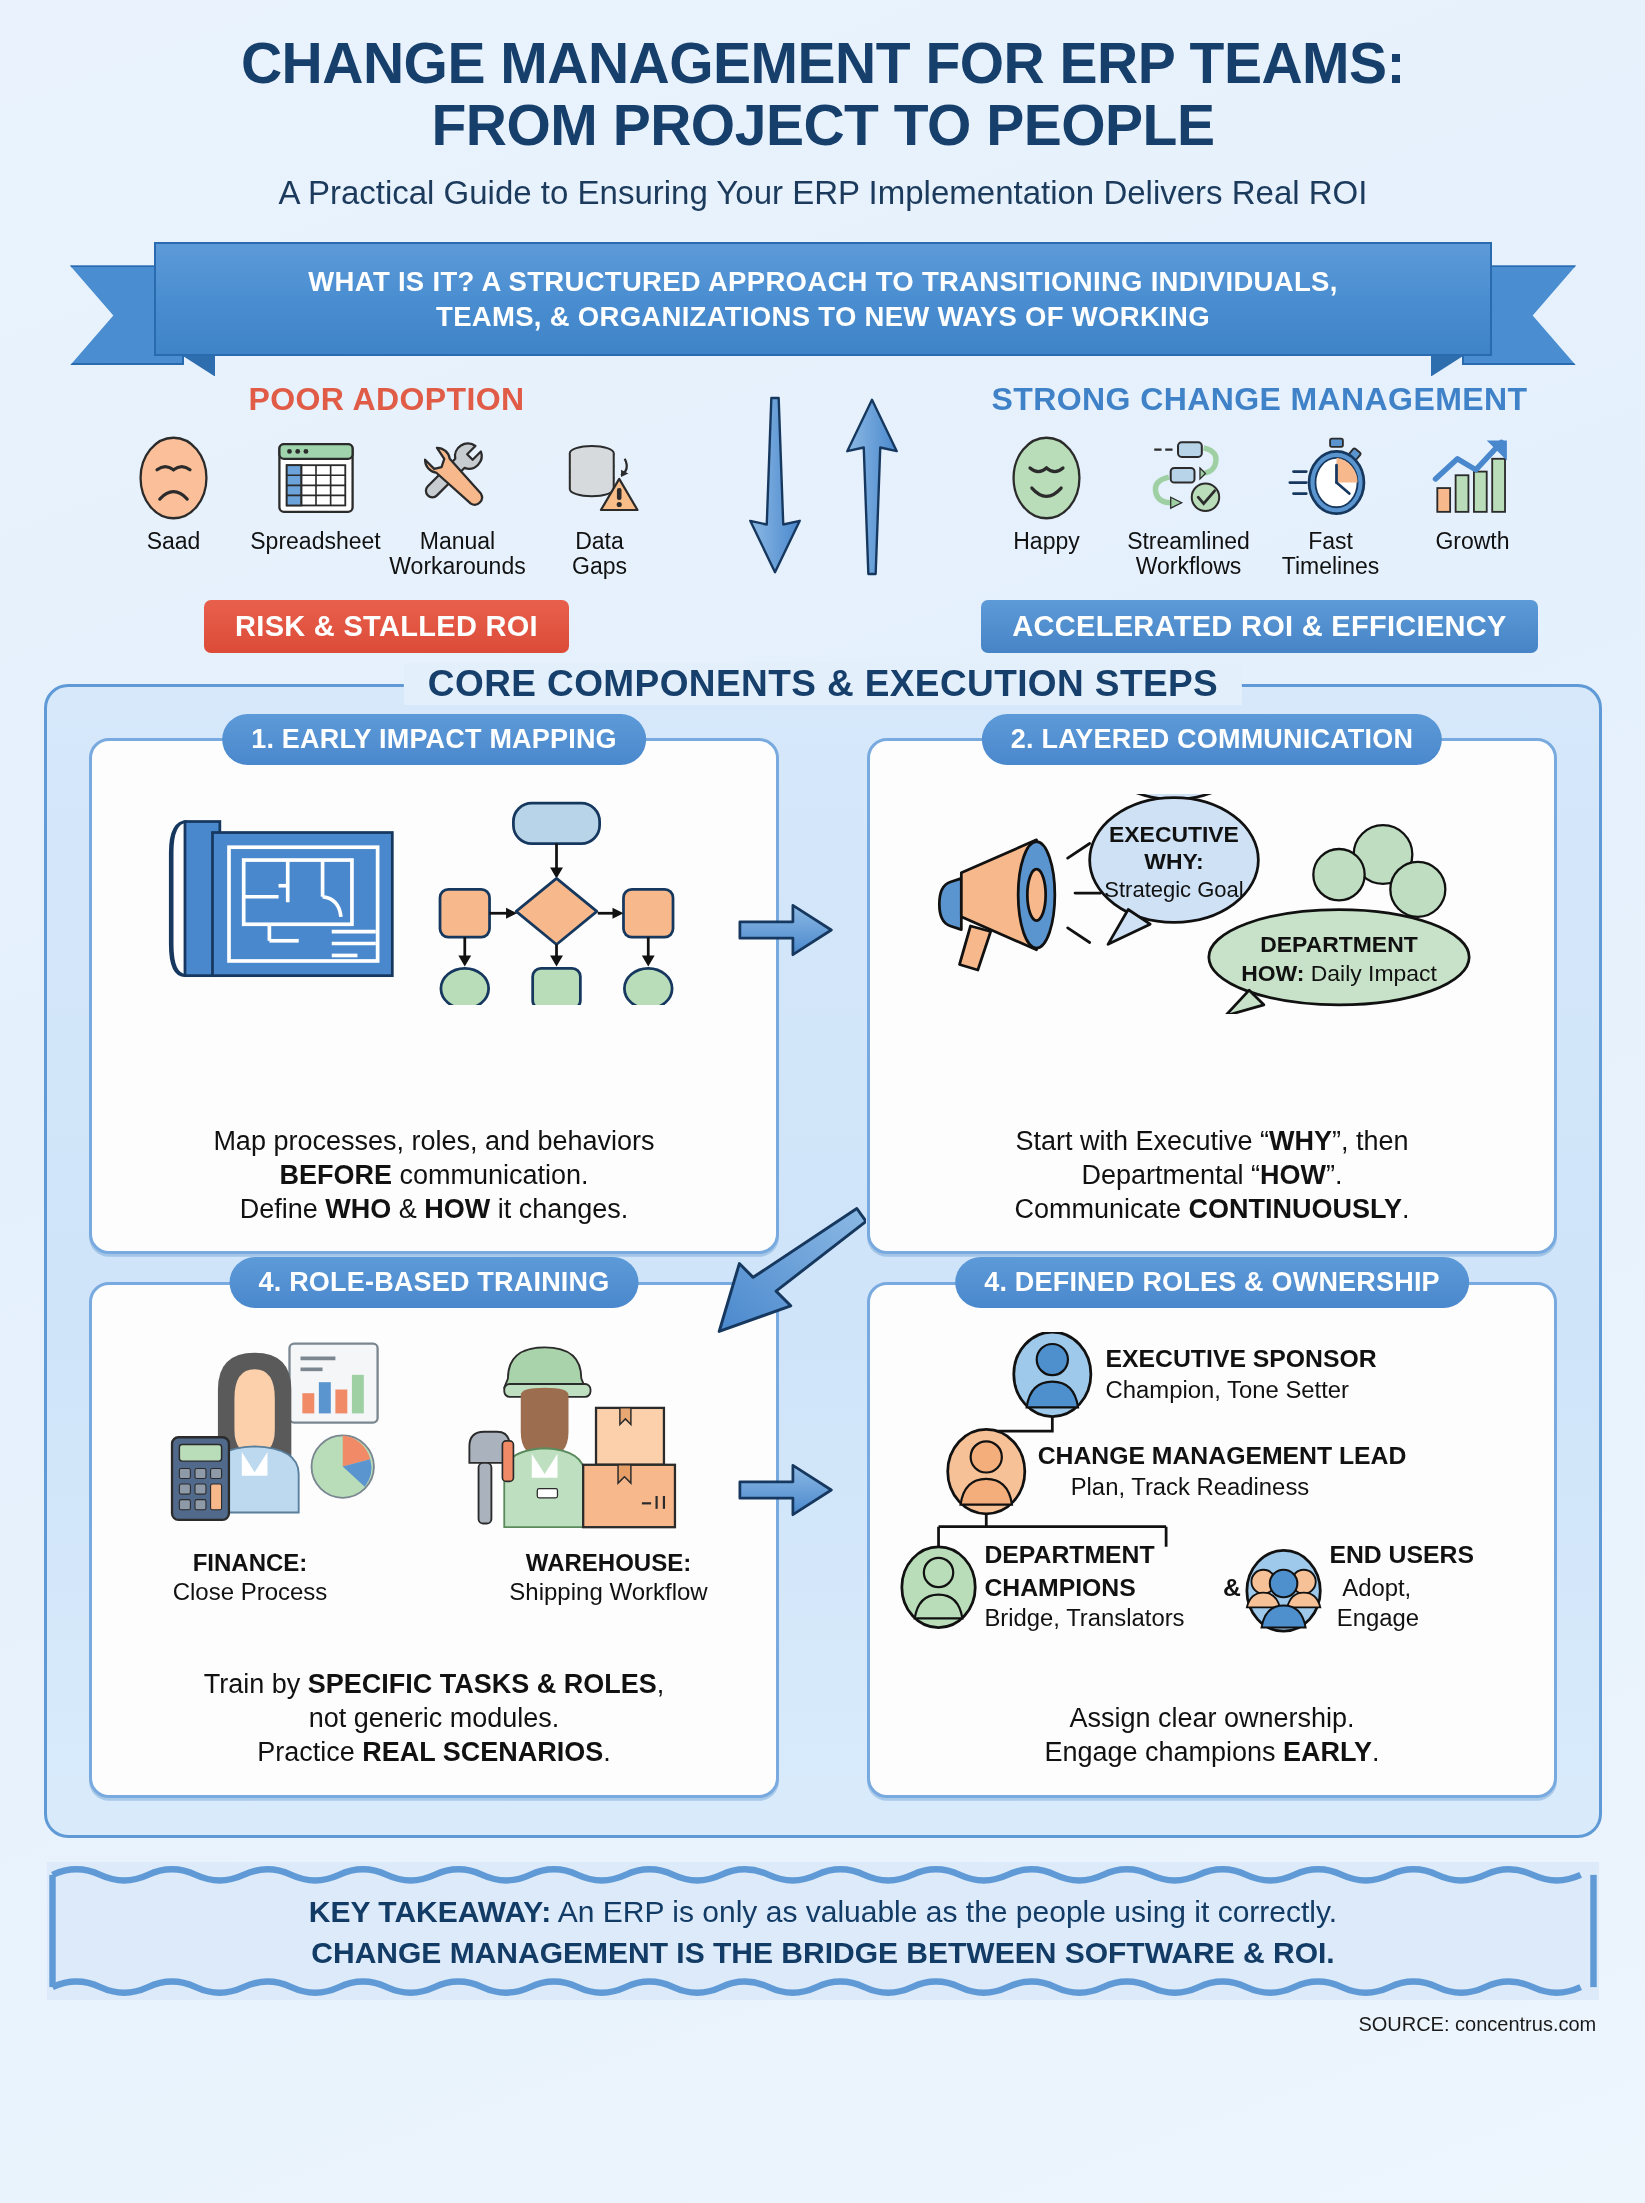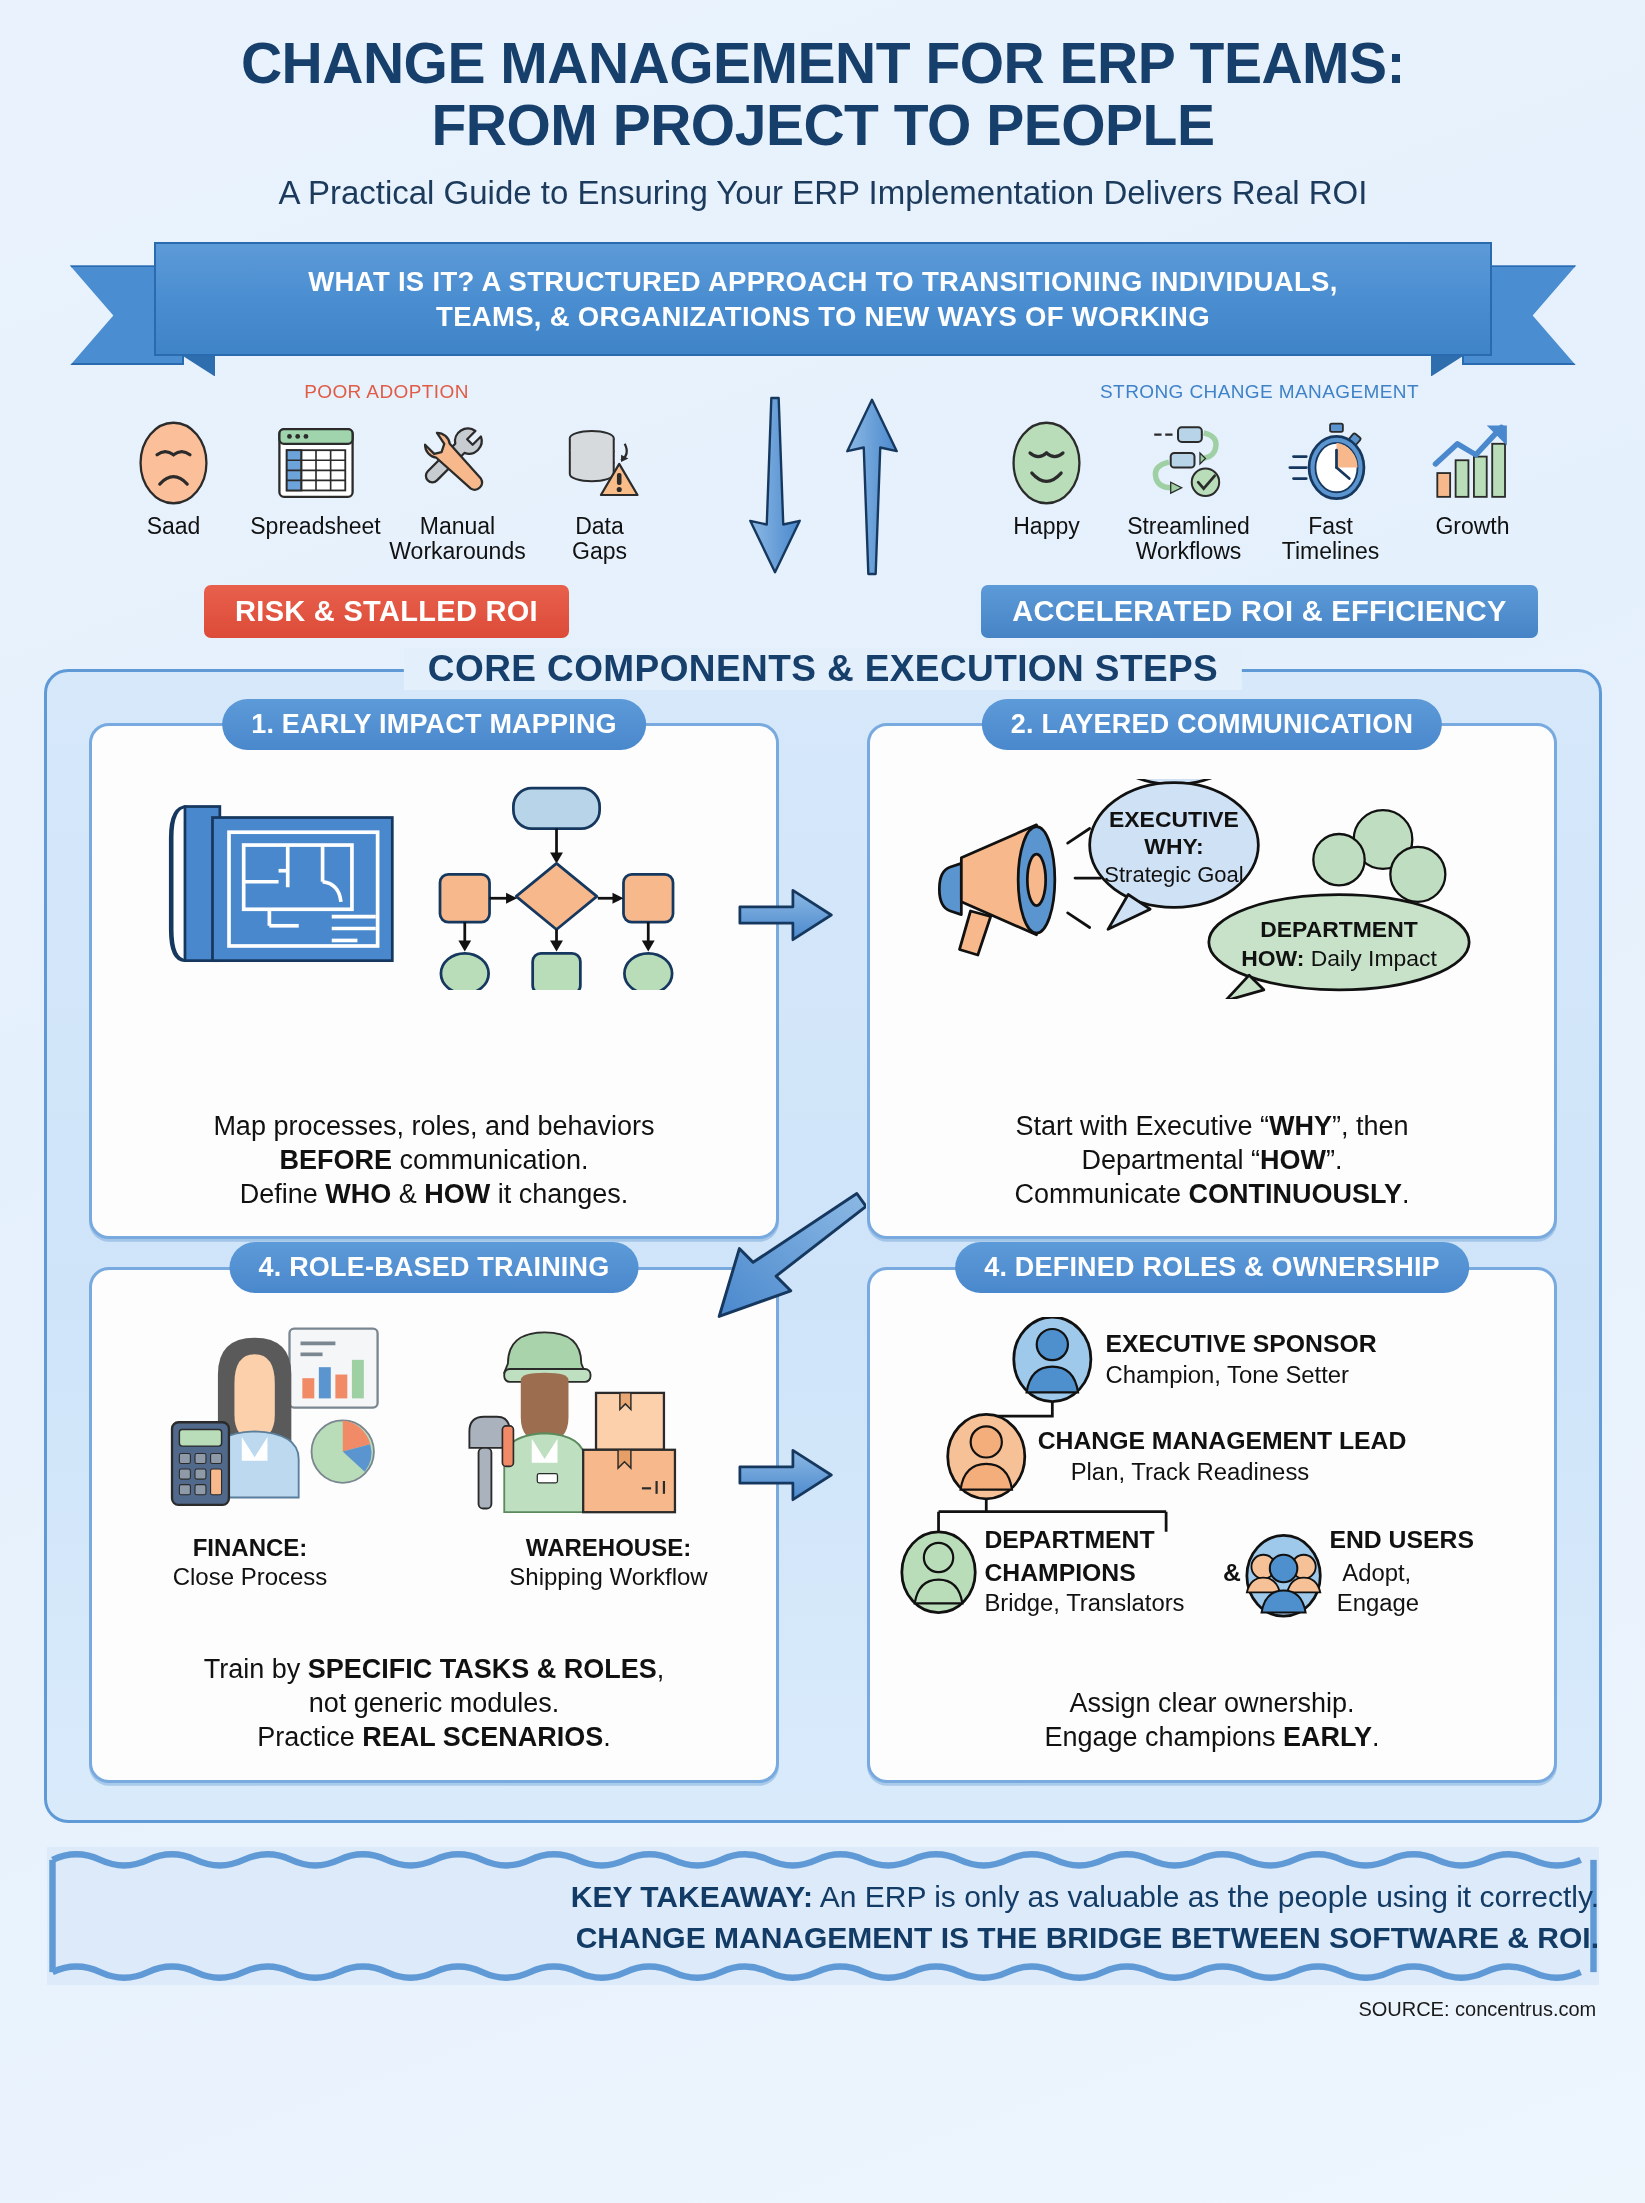--- a/index.html
+++ b/index.html
@@ -37,21 +37,21 @@
     display:flex;align-items:center;justify-content:center;
   }
   .ribbon-text{
     color:#fff;font-size:27.5px;font-weight:bold;text-align:center;line-height:1.28;
     letter-spacing:0.3px;padding:0 22px;
   }
 
   
   .compare{display:flex;justify-content:center;align-items:flex-start;margin-top:20px;}
   .side{width:643px;text-align:center;}
-  .side-head{font-size:19px;font-weight:normal;letter-spacing:0.4px;}
+  .side-head{font-size:32px;font-weight:bold;letter-spacing:0.4px;}
   .side-head.bad{color:#e05c47;}
   .side-head.good{color:#3f82c8;}
   .icon-row{display:flex;justify-content:center;gap:4px;margin-top:14.7px;}
   .icon-cell{width:138px;}
   .icon-art{height:90px;display:flex;align-items:center;justify-content:center;}
   .icon-label{font-size:23px;color:#111;line-height:1.12;margin-top:5.5px;font-weight:normal;}
   .pill{
     display:inline-block;margin-top:20px;padding:10px 31px;border-radius:7px;
     color:#fff;font-size:29px;font-weight:bold;letter-spacing:0.3px;
   }
@@ -98,21 +98,21 @@
   .arrow-d{position:absolute;z-index:5;}
 
   
   .takeaway{
     position:relative;margin:24px auto 0;width:1552px;height:138px;
     background:#dceaf9;
   }
   .takeaway svg{position:absolute;inset:0;width:100%;height:100%;}
   .takeaway-inner{
     position:absolute;inset:0;display:flex;flex-direction:column;
-    align-items:flex-end;justify-content:center;text-align:center;
+    align-items:center;justify-content:center;text-align:center;
   }
   .tk1{font-size:30px;color:#123b66;line-height:1.3;}
   .tk1 b{font-weight:bold;}
   .tk2{font-size:30px;font-weight:bold;color:#123b66;margin-top:5.5px;}
   .source{
     text-align:right;width:1552px;margin:13px auto 0;
     font-size:20px;color:#1a1a1a;padding-right:5.5px;
   }
 </style>
 </head>

